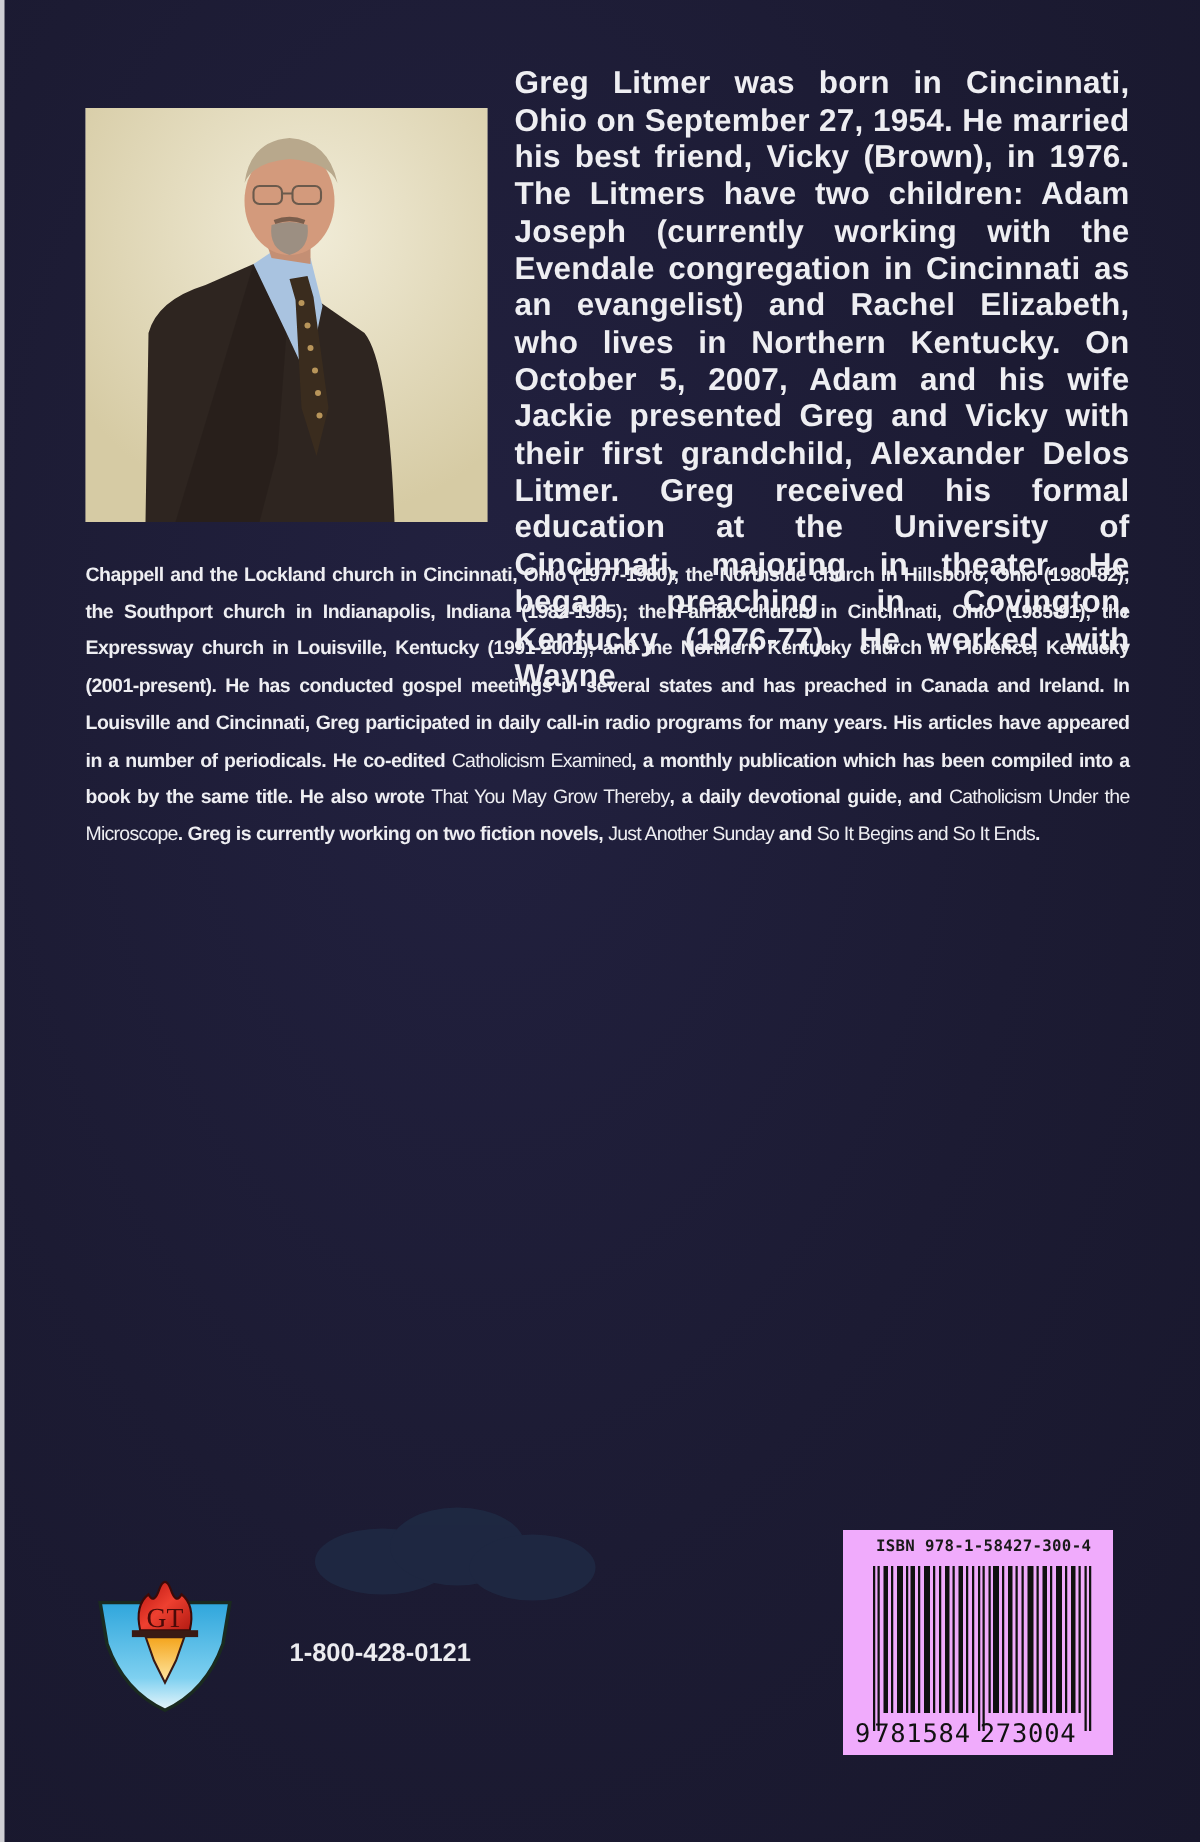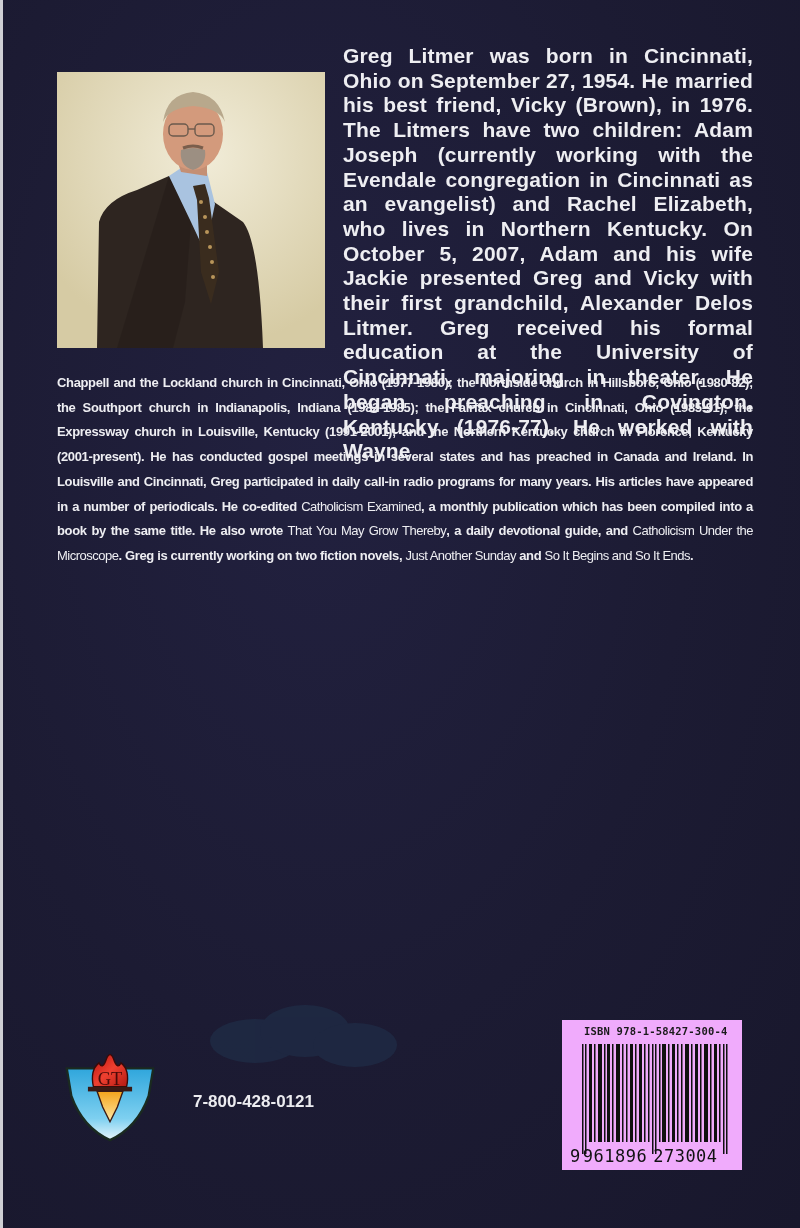--- a/index.html
+++ b/index.html
@@ -146,21 +146,21 @@
     </linearGradient>
   </defs>
   <path d="M3 20 L97 20 L92 50 Q80 84 50 98 Q20 84 8 50 Z" fill="url(#shieldg)" stroke="#1a2a20" stroke-width="2.5"></path>
   <path d="M32 40 Q28 22 38 14 Q42 22 46 10 Q50 0 54 10 Q58 22 62 14 Q72 22 68 40 Z" fill="url(#flameg)" stroke="#3a0a08" stroke-width="1.5"></path>
   <text x="50" y="38" text-anchor="middle" font-family="Liberation Serif, serif" font-size="20" fill="#4a0a08">GT</text>
   <rect x="26" y="40" width="48" height="5" fill="#3a1a14"></rect>
   <path d="M36 45 L64 45 L58 62 L50 78 L42 62 Z" fill="url(#cupg)" stroke="#3a1a14" stroke-width="1.5"></path>
 </svg>
 
 <div class="address">
-  <div>7-800-428-0121</div>
+  <div>1-800-428-0121</div>
 </div>
 
 <div class="barcode-box">
   <div class="isbn-text">ISBN 978-1-58427-300-4</div>
   <svg class="bars" width="150" height="110" viewBox="0 0 150 110">
     <g fill="#111">
       <rect x="0" y="0" width="1.5" height="110"></rect>
       <rect x="3" y="0" width="1.5" height="110"></rect>
       <rect x="7" y="0" width="3" height="98"></rect>
       <rect x="12" y="0" width="1.5" height="98"></rect>
@@ -189,14 +189,14 @@
       <rect x="113" y="0" width="3" height="98"></rect>
       <rect x="118" y="0" width="1.5" height="98"></rect>
       <rect x="122" y="0" width="4" height="98"></rect>
       <rect x="128" y="0" width="1.5" height="98"></rect>
       <rect x="132" y="0" width="3" height="98"></rect>
       <rect x="137" y="0" width="1.5" height="98"></rect>
       <rect x="141" y="0" width="1.5" height="110"></rect>
       <rect x="144" y="0" width="1.5" height="110"></rect>
     </g>
   </svg>
-  <div class="barcode-digits"><span class="first">9</span><span class="grp">961896</span><span>273004</span></div>
+  <div class="barcode-digits"><span class="first">9</span><span class="grp">781584</span><span>273004</span></div>
 </div>
 
 </body></html>

